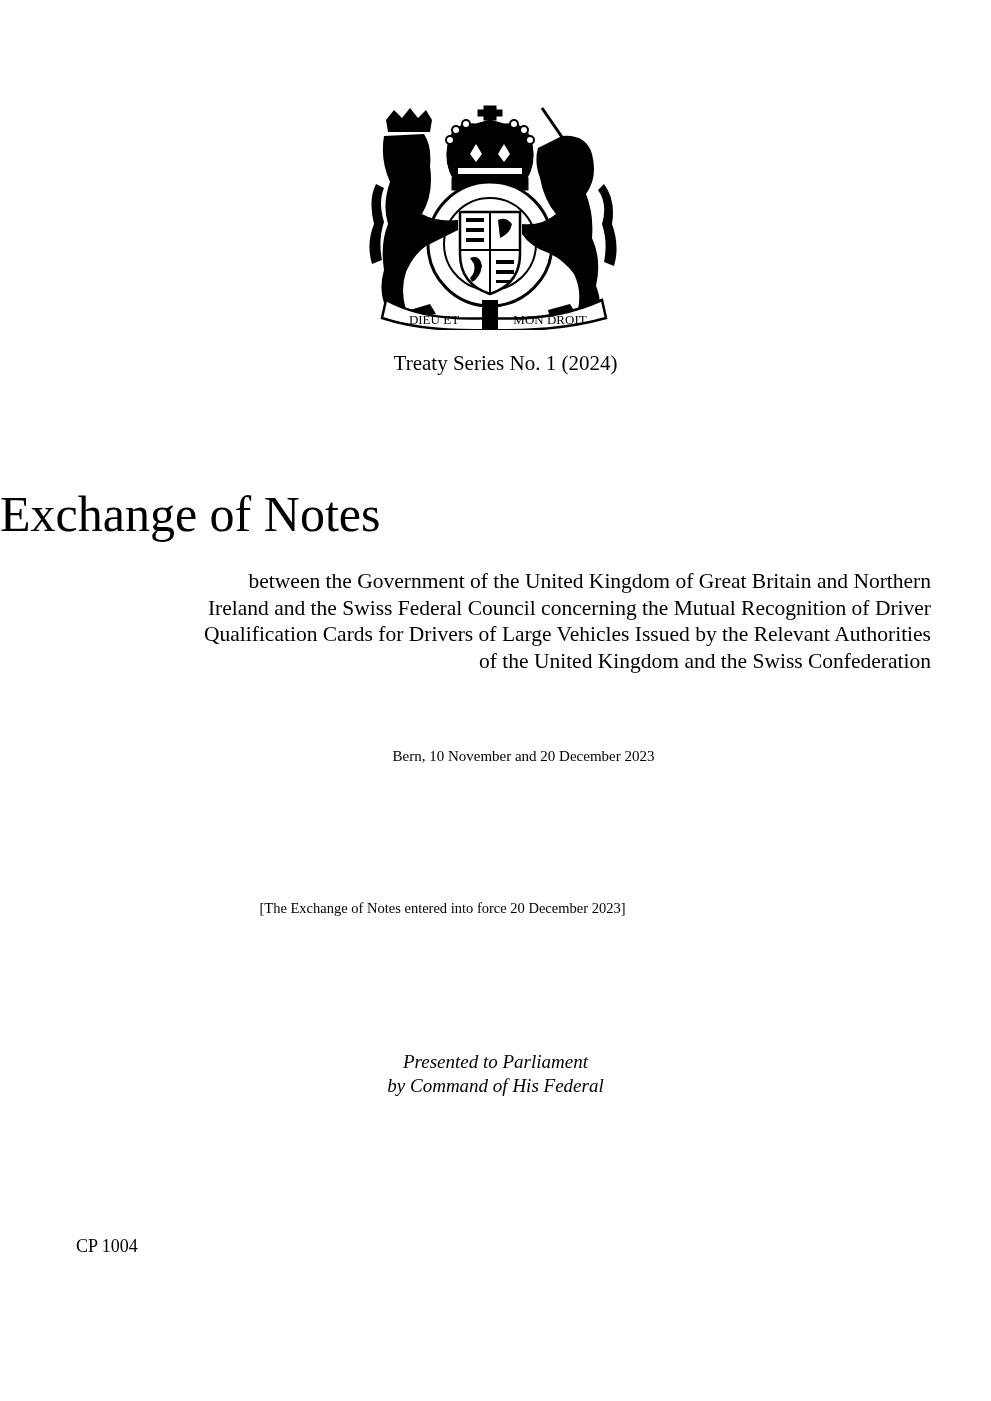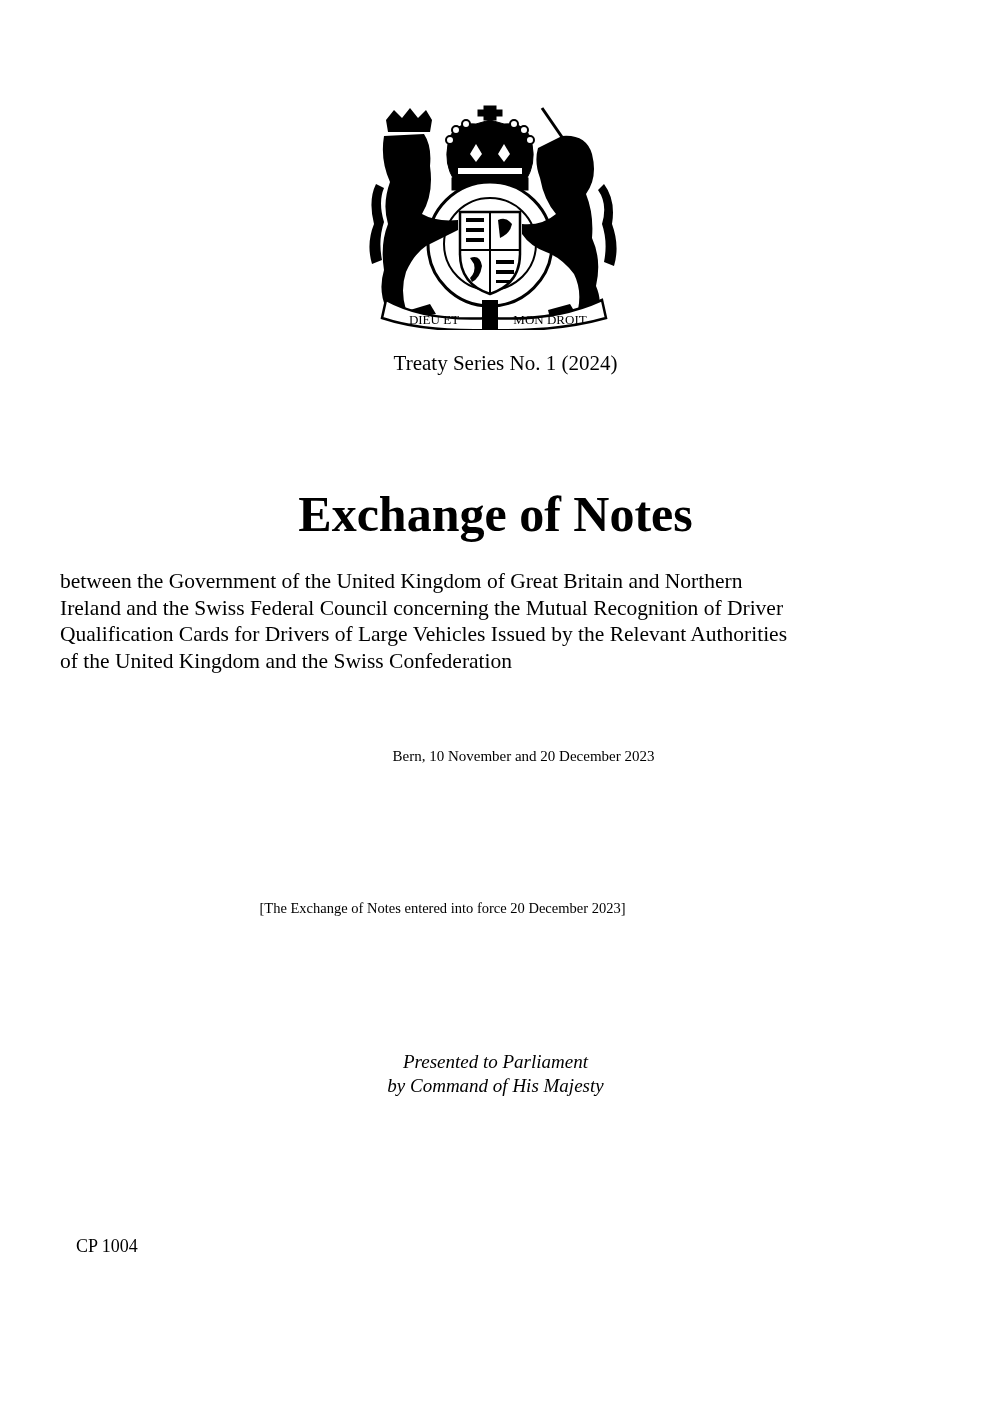--- a/index.html
+++ b/index.html
@@ -30,32 +30,31 @@
       text-align: center;
       font-size: 21px;
       line-height: 26px;
       margin-left: 20px;
     }
     .title {
       position: absolute;
       left: 0;
       top: 483px;
       width: 991px;
-      text-align: center;
       font-size: 50px;
       line-height: 62px;
-      font-weight: bold;
+      font-weight: normal;
       margin: 0;
     }
     .subtitle {
       position: absolute;
       left: 60px;
       top: 568px;
       width: 871px;
-      text-align: left;
+      text-align: right;
       font-size: 21.5px;
       line-height: 26.5px;
     }
     .place-date {
       position: absolute;
       left: 0;
       top: 747px;
       width: 991px;
       text-align: center;
       font-size: 15px;
@@ -162,16 +161,16 @@
   <span class="line">Qualification Cards for Drivers of Large Vehicles Issued by the Relevant Authorities</span>
   <span class="line">of the United Kingdom and the Swiss Confederation</span>
 </div>
 
 <div class="place-date">Bern, 10 November and 20 December 2023</div>
 
 <div class="entry-force">[The Exchange of Notes entered into force 20 December 2023]</div>
 
 <div class="presented">
   <span class="line">Presented to Parliament</span>
-  <span class="line">by Command of His Majesty</span>
+  <span class="line">by Command of His Federal</span>
 </div>
 
 <div class="cp">CP 1004</div>
 
 </body></html>

